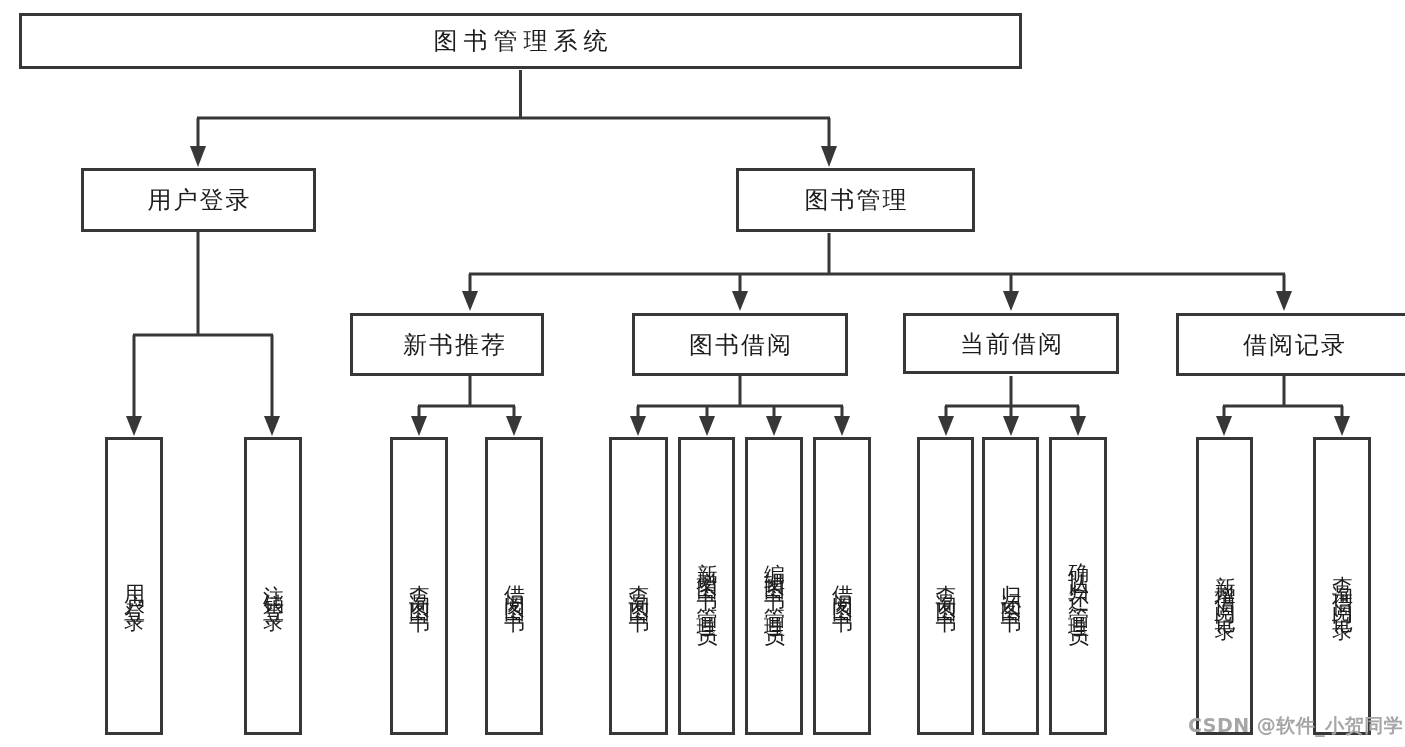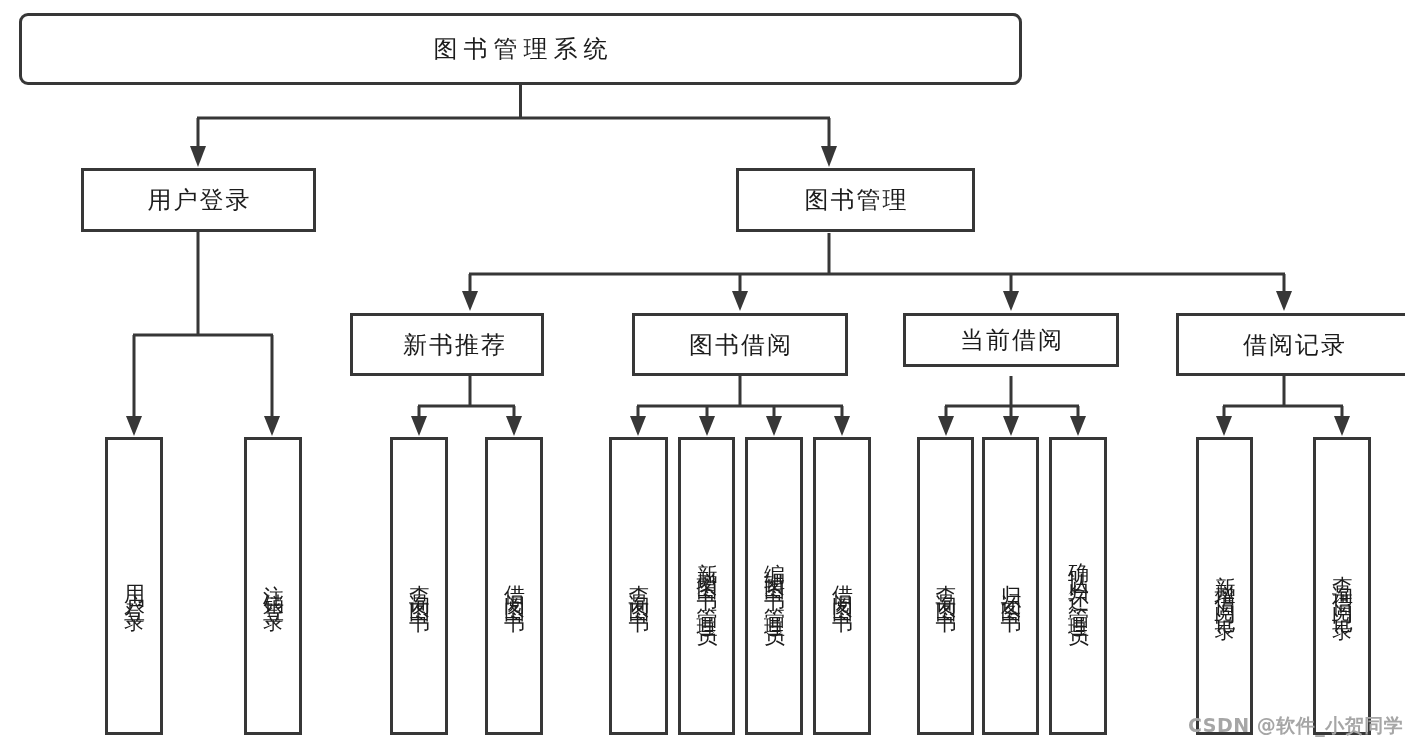--- a/index.html
+++ b/index.html
@@ -104,38 +104,38 @@
       <path class="ahead" d="M1070 416 H1086 L1078 436 Z"></path>
     </g>
 
     <g>
       <path class="cline" d="M1284 376 V406 M1223 406 H1343 M1224 406 V420 M1342 406 V420"></path>
       <path class="ahead" d="M1216 416 H1232 L1224 436 Z"></path>
       <path class="ahead" d="M1334 416 H1350 L1342 436 Z"></path>
     </g>
   </svg>
 
-  <div class="node hlabel root" style="left:19px; top:13px; width:1003px; height:72px;border-radius:9px;">
+  <div class="node hlabel root" style="left:19px; top:13px; width:1003px; height:56px;">
     <span>图书管理系统</span>
   </div>
 
   <div class="node hlabel" style="left:81px; top:168px; width:235px; height:64px;">
     <span>用户登录</span>
   </div>
   <div class="node hlabel" style="left:736px; top:168px; width:239px; height:64px;">
     <span>图书管理</span>
   </div>
 
   <div class="node hlabel" style="left:350px; top:313px; width:194px; height:63px;padding-left:14px;">
     <span>新书推荐</span>
   </div>
   <div class="node hlabel" style="left:632px; top:313px; width:216px; height:63px;">
     <span>图书借阅</span>
   </div>
-  <div class="node hlabel" style="left:903px; top:313px; width:216px; height:54px;justify-content:center;">
+  <div class="node hlabel" style="left:903px; top:313px; width:216px; height:61px;justify-content:center;">
     <span>当前借阅</span>
   </div>
   <div class="node hlabel" style="left:1176px; top:313px; width:236px; height:63px;">
     <span>借阅记录</span>
   </div>
 
   <div class="node vleaf" style="left:105px; top:437px; width:58px; height:298px;">
     <span>用户登录</span>
   </div>
   <div class="node vleaf" style="left:244px; top:437px; width:58px; height:298px;">

